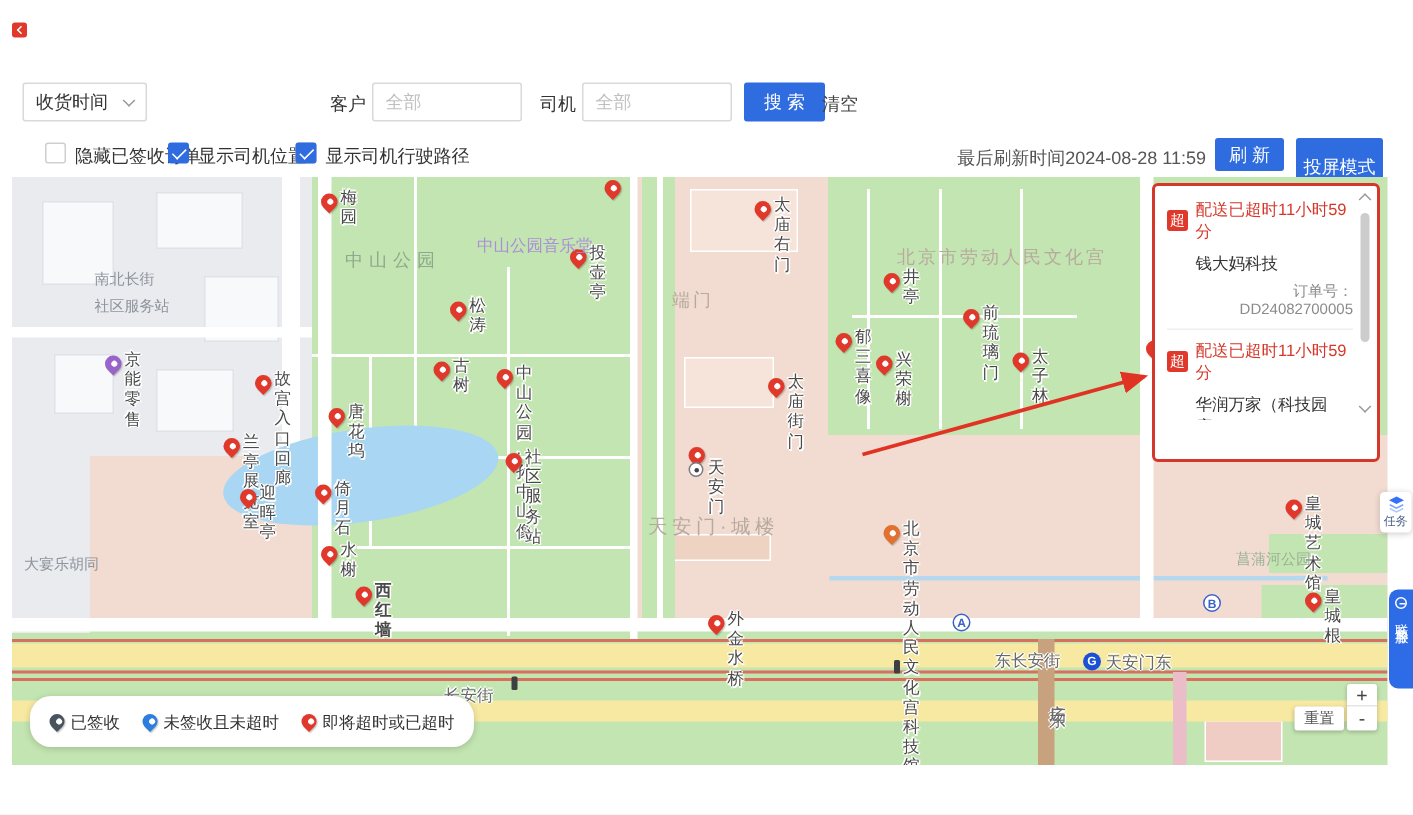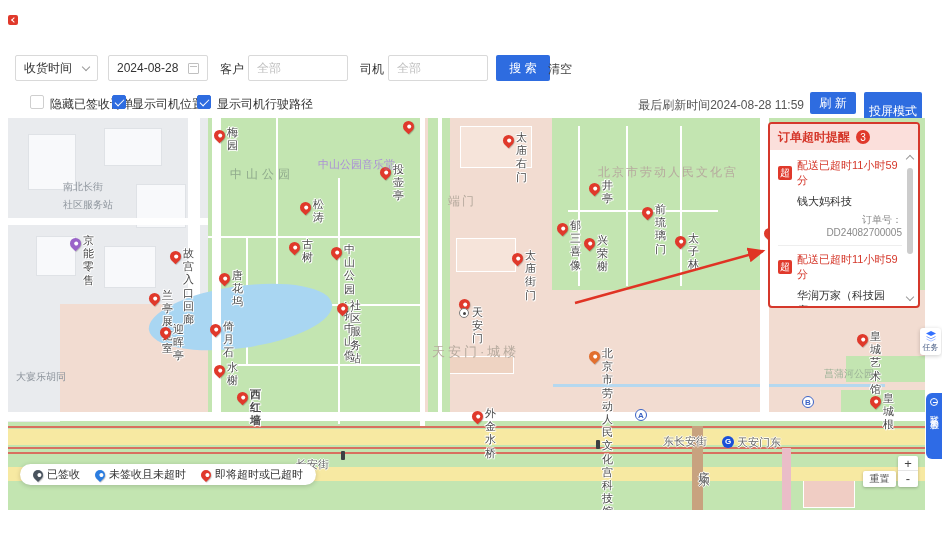--- a/index.html
+++ b/index.html
@@ -73,21 +73,21 @@
   .o-row1 { display:flex; align-items:center; gap:5px; }
   .o-tag { width:14px; height:14px; background:#e0392b; color:#fff; font-size:10px; border-radius:2px;
            display:flex; align-items:center; justify-content:center; flex:none; }
   .o-title { color:#d5382b; font-size:11px; }
   .o-name { margin:6px 0 0 19px; color:#333; font-size:11px; }
   .o-no { margin:4px 0 0 19px; color:#8a8a8a; font-size:10px;text-align:right; }
   .sbar { position:absolute; right:3px; top:4px; bottom:4px; width:9px; }
   .sbar .thumb { position:absolute; left:1px; top:14px; width:6px; height:86px; background:#ccc; border-radius:3px; }
   .sbar .chev { position:absolute; left:1px; border-color:#9a9a9a; }
 
-  .legend { position:absolute; left:20px; top:464px; height:21px; background:#fff; border-radius:14px;
+  .legend { position:absolute; left:20px; top:464px; height:34px; background:#fff; border-radius:14px;
             box-shadow:0 1px 5px rgba(0,0,0,.18); display:flex; align-items:center; gap:15px; padding:0 13px;
             font-size:11px; color:#333; z-index:30; }
   .legend .pin { width:10px; height:10px; margin-right:4px; }
   .legend-item { display:flex; align-items:center; }
 
   .zoom-ctl { position:absolute; left:898px; top:456px; width:20px; height:31px; background:#fff; border-radius:2px;
               box-shadow:0 1px 3px rgba(0,0,0,.25); z-index:30; font-size:13px; color:#444; text-align:center; }
   .zoom-ctl div { height:15px; line-height:15px; cursor:pointer; }
   .zoom-ctl .zi { border-bottom:1px solid #e5e5e5; }
   .reset-btn { position:absolute; left:863px; top:471px; width:33px; height:16px; background:#fff; border-radius:2px;
@@ -111,24 +111,20 @@
 </style>
 </head>
 <body>
 
 <div class="corner-icon"></div>
 
 <div class="toolbar">
   <div class="tb-box" style="left:7px; width:83px; justify-content:space-between;">
     <span>收货时间</span>
     <span class="chev down"></span>
-  </div>
-  <div class="tb-box" style="left:100px; width:100px;">
-    <span>2024-08-28</span>
-    <span class="cal-icon"></span>
   </div>
   <span class="tb-label" style="left:212px;">客户</span>
   <div class="tb-box" style="left:240px; width:100px;">
     <span class="placeholder">全部</span>
   </div>
   <span class="tb-label" style="left:352px;">司机</span>
   <div class="tb-box" style="left:380px; width:100px;">
     <span class="placeholder">全部</span>
   </div>
   <button class="btn-blue" style="position:absolute; left:488px; top:0; width:54px; height:26px;">搜 索</button>
@@ -255,24 +251,20 @@
     <defs>
       <marker id="ah" markerWidth="8" markerHeight="8" refX="6" refY="3" orient="auto">
         <path d="M0,0 L7,3 L0,6 Z" fill="#e03324"></path>
       </marker>
     </defs>
     <line x1="567" y1="185" x2="755" y2="133" stroke="#e03324" stroke-width="2.5" marker-end="url(#ah)"></line>
   </svg>
 </div>
 
 <div class="alert-panel">
-  <div class="alert-head">
-    <span class="alert-title">订单超时提醒</span>
-    <span class="alert-count">3</span>
-  </div>
   <div class="alert-body" id="alert-body">
 
   <div class="o-item">
         <div class="o-row1">
           <span class="o-tag">超</span>
           <span class="o-title">配送已超时11小时59分</span>
         </div>
         <div class="o-name">钱大妈科技</div>
         <div class="o-no">订单号：DD24082700005</div>
       </div>

